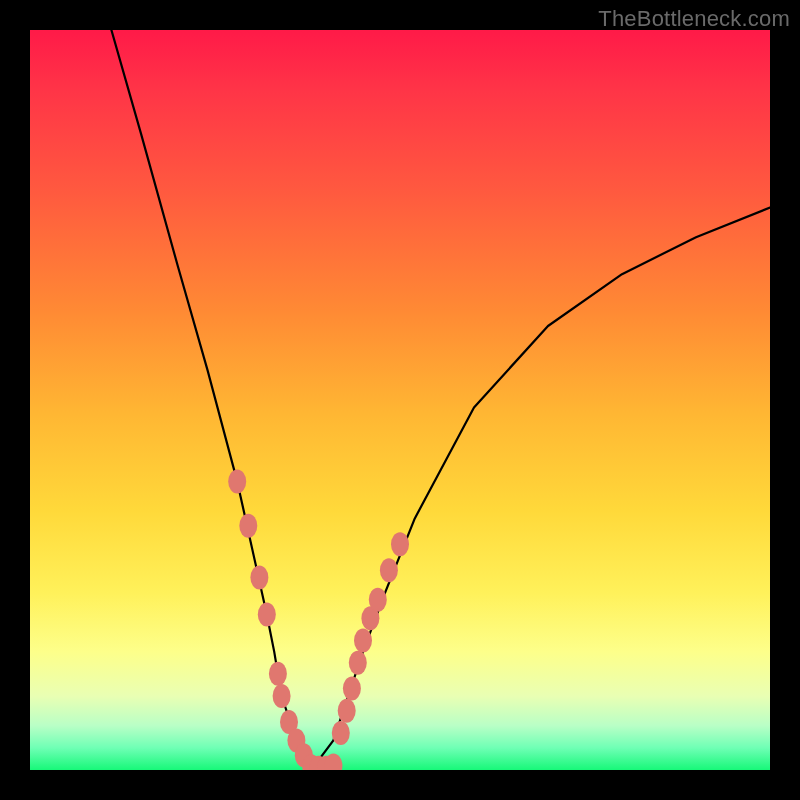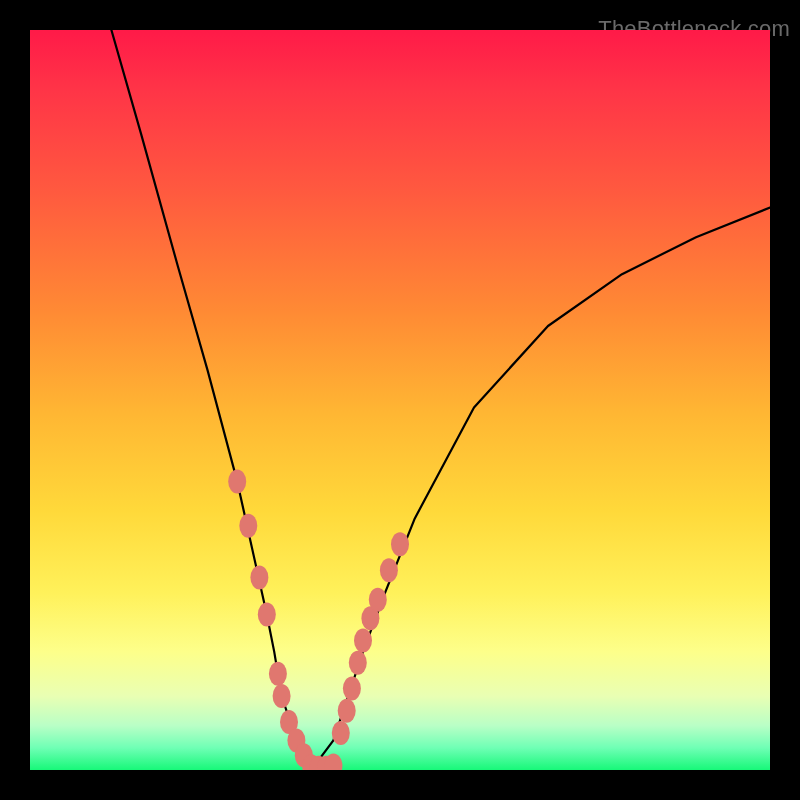--- a/index.html
+++ b/index.html
@@ -12,21 +12,21 @@
     font-family: Arial, Helvetica, sans-serif;
   }
   .outer {
     width: 800px;
     height: 800px;
     background: #000;
     position: relative;
   }
   .watermark {
     position: absolute;
-    top: 16px;
+    top: 6px;
     right: 10px;
     color: #6a6a6a;
     font-size: 22px;
     font-weight: 500;
     letter-spacing: 0.2px;
   }
   .plot {
     position: absolute;
     left: 30px;
     top: 30px;

